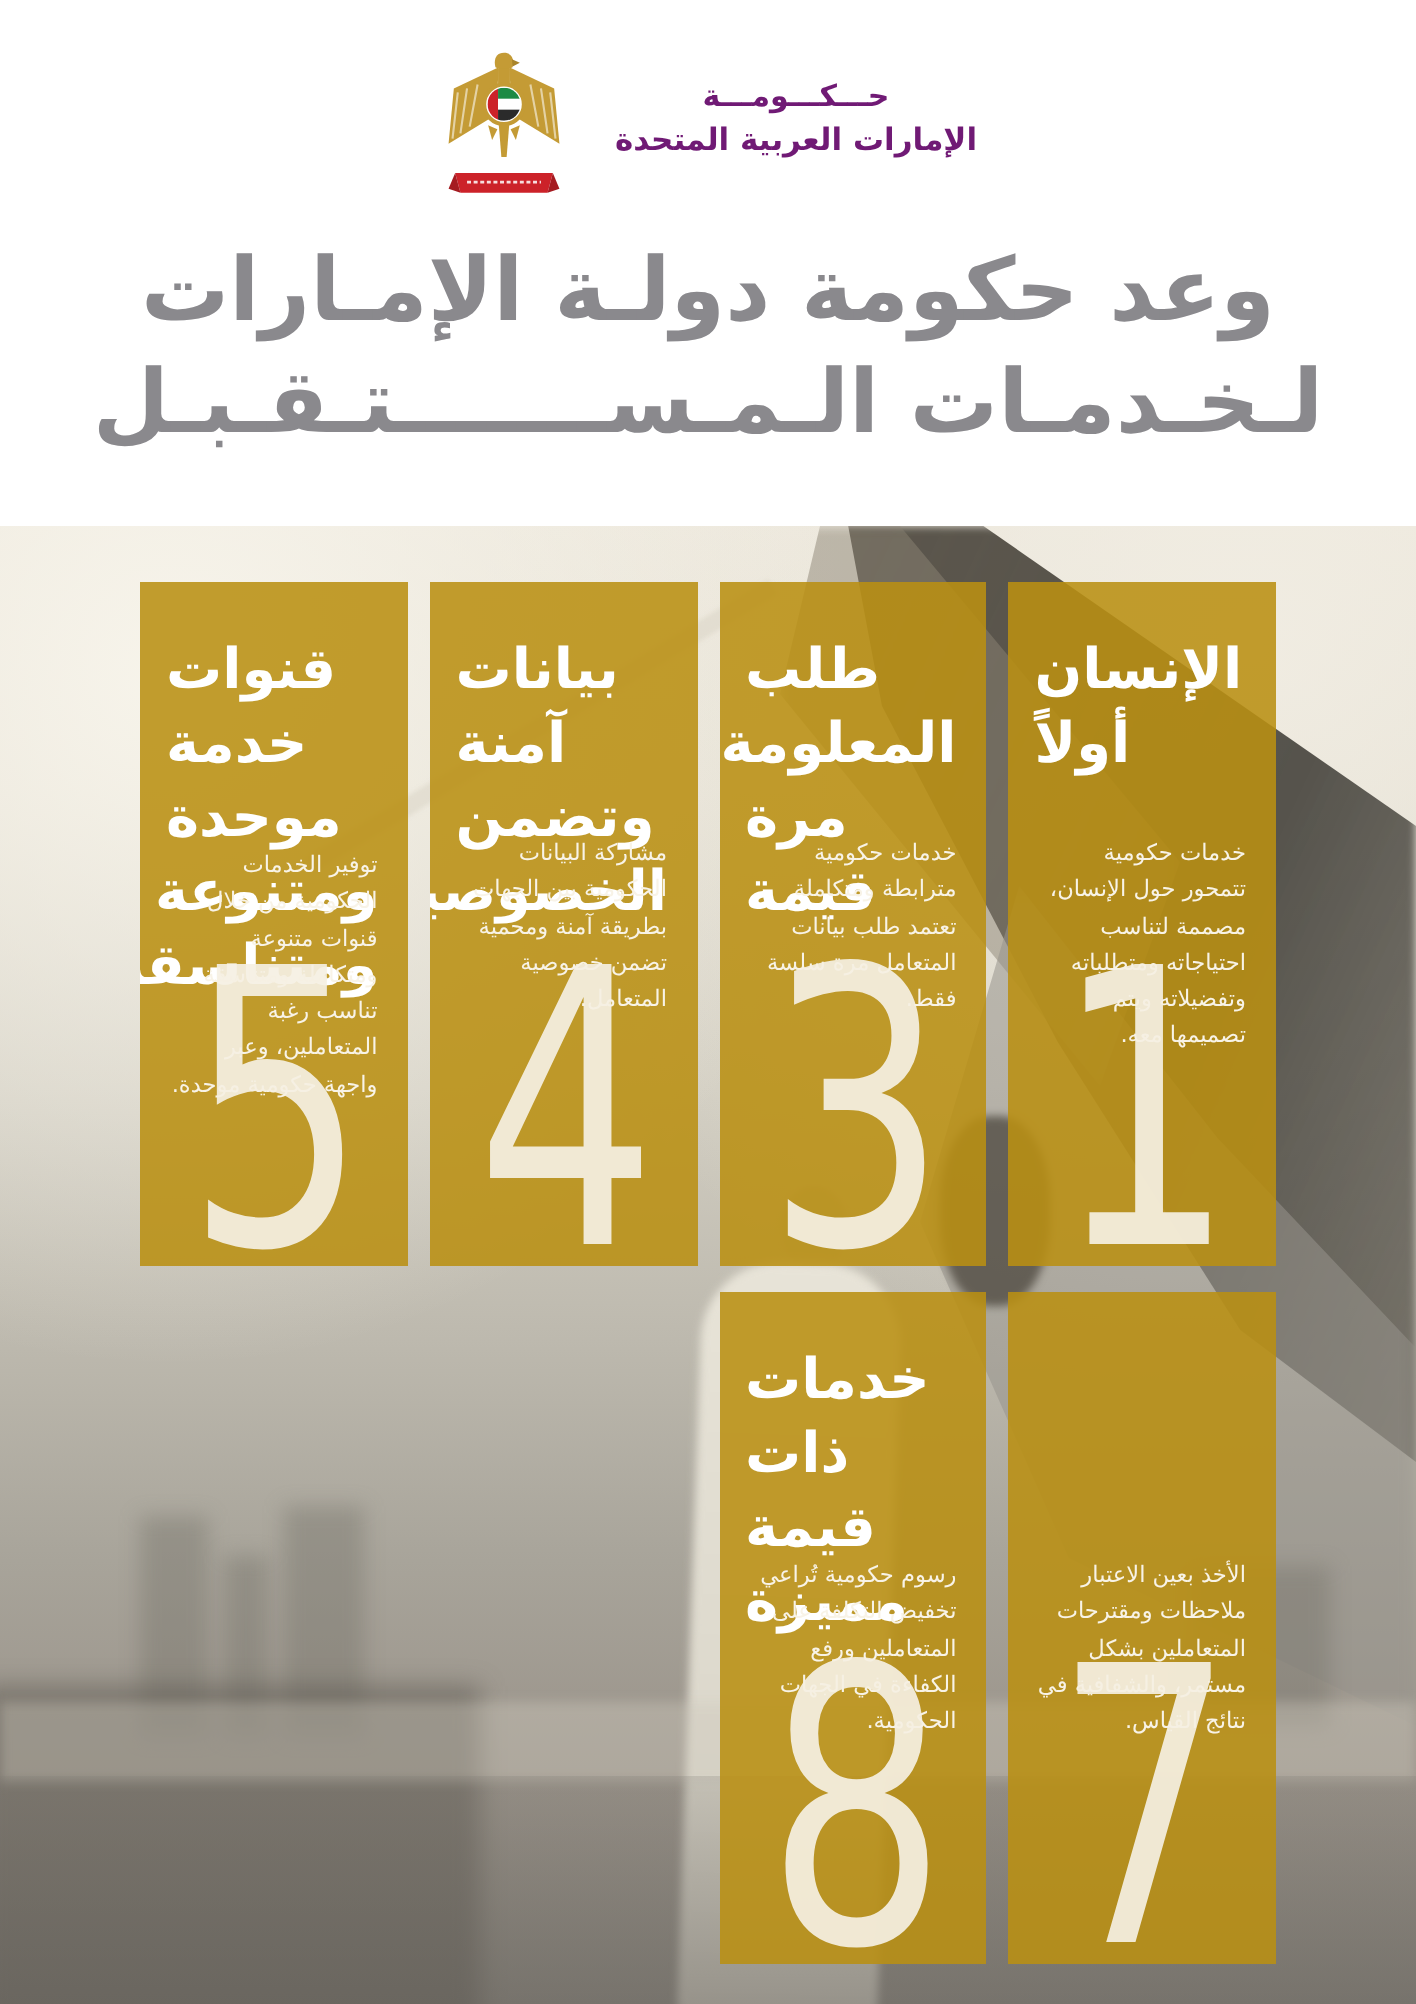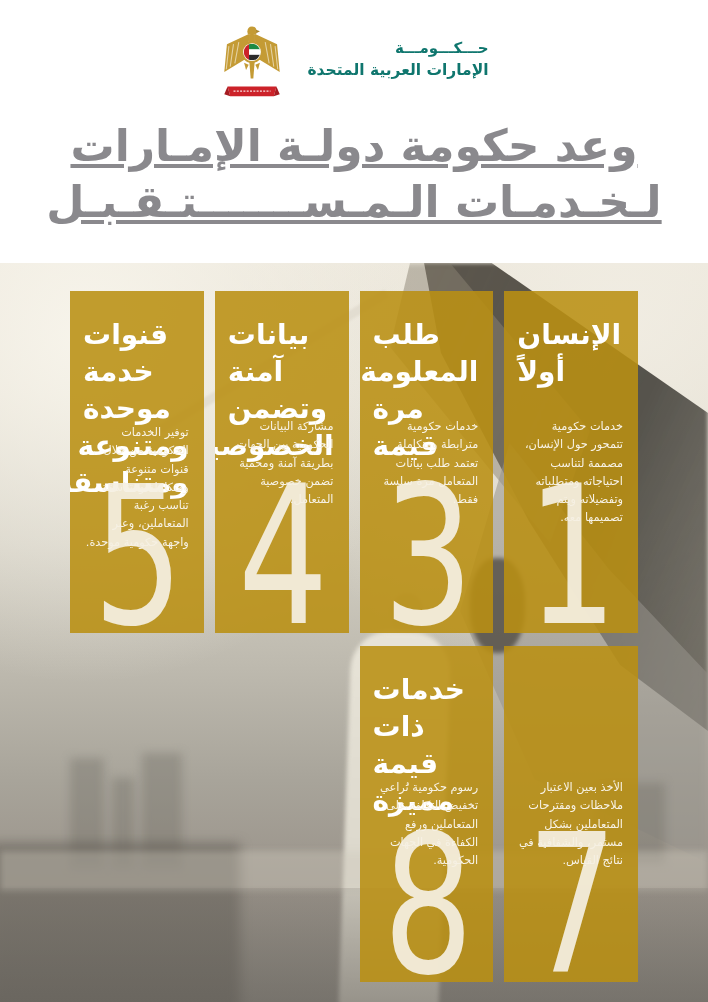--- a/index.html
+++ b/index.html
@@ -9,28 +9,27 @@
     background:#ffffff;
     position:relative;
     overflow:hidden;
   }
   .page { position:relative; width:708px; height:1002px; overflow:hidden; }
 
   
   .top-section { position:absolute; top:0; left:0; width:708px; height:263px; background:#ffffff; z-index:3; }
   .brand { display:flex; direction:ltr; justify-content:center; align-items:flex-start; gap:22px; padding-top:24px; }
   .emblem { width:66px; height:80px; flex:0 0 auto; }
-  .brand-text { margin-top:14px; color:#0f766e; direction:rtl; }
+  .brand-text { margin-top:14px; text-align:center; color:#701a75; direction:rtl; }
   .brand-line1 { font-size:15px; font-weight:bold; line-height:1.4; }
   .brand-line2 { font-size:15.5px; font-weight:bold; line-height:1.5; }
   .main-title {
     margin-top:14px; text-align:center; direction:rtl;
     color:#8a898d; font-weight:bold; font-size:44px; line-height:1.28;
     white-space:pre-line;
-    text-decoration:underline;
   }
 
   
   .photo-section {
     position:absolute; top:263px; left:0; width:708px; height:739px; overflow:hidden; z-index:1;
     background:
       radial-gradient(circle at 12% 10%, rgba(248,245,236,0.95), rgba(248,245,236,0) 38%),
       radial-gradient(circle at 88% 8%, rgba(242,238,228,0.85), rgba(242,238,228,0) 42%),
       linear-gradient(180deg,#eae5d9 0%,#e2ddd0 18%,#d2cec2 38%,#bdb9ae 55%,#a8a49a 70%,#999289 85%,#8e8a82 100%);
   }

